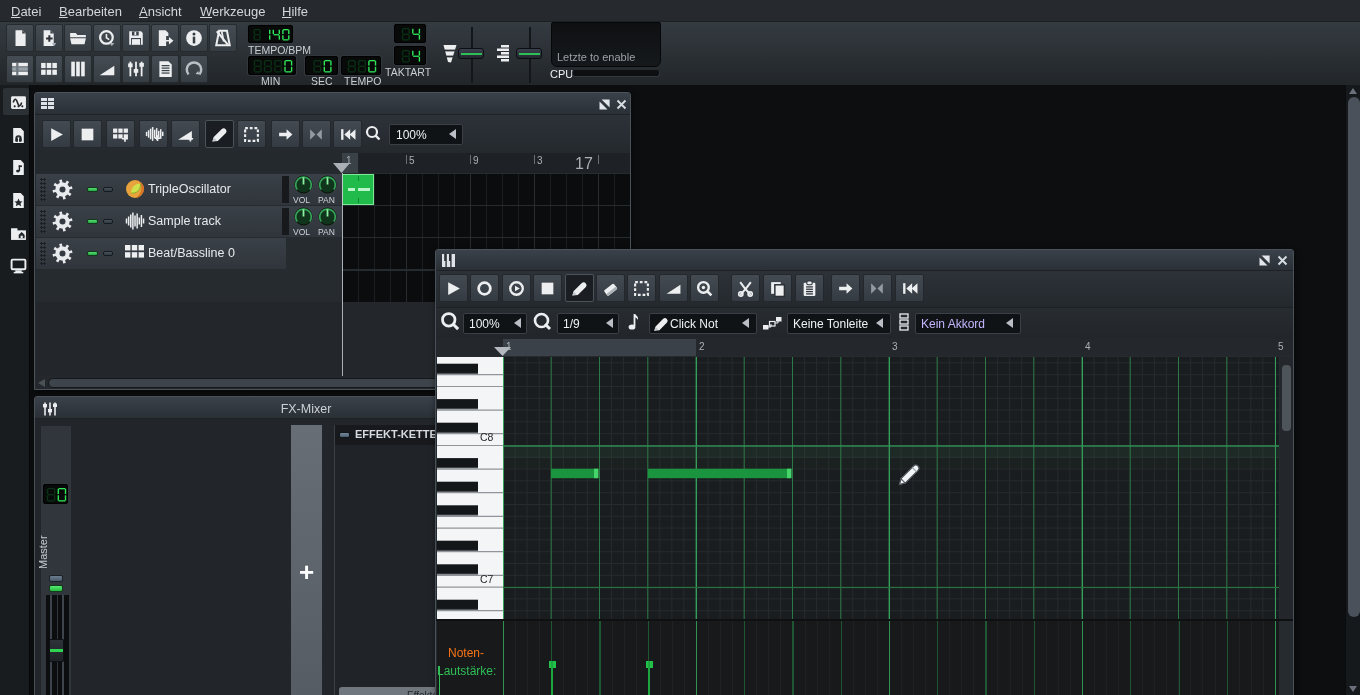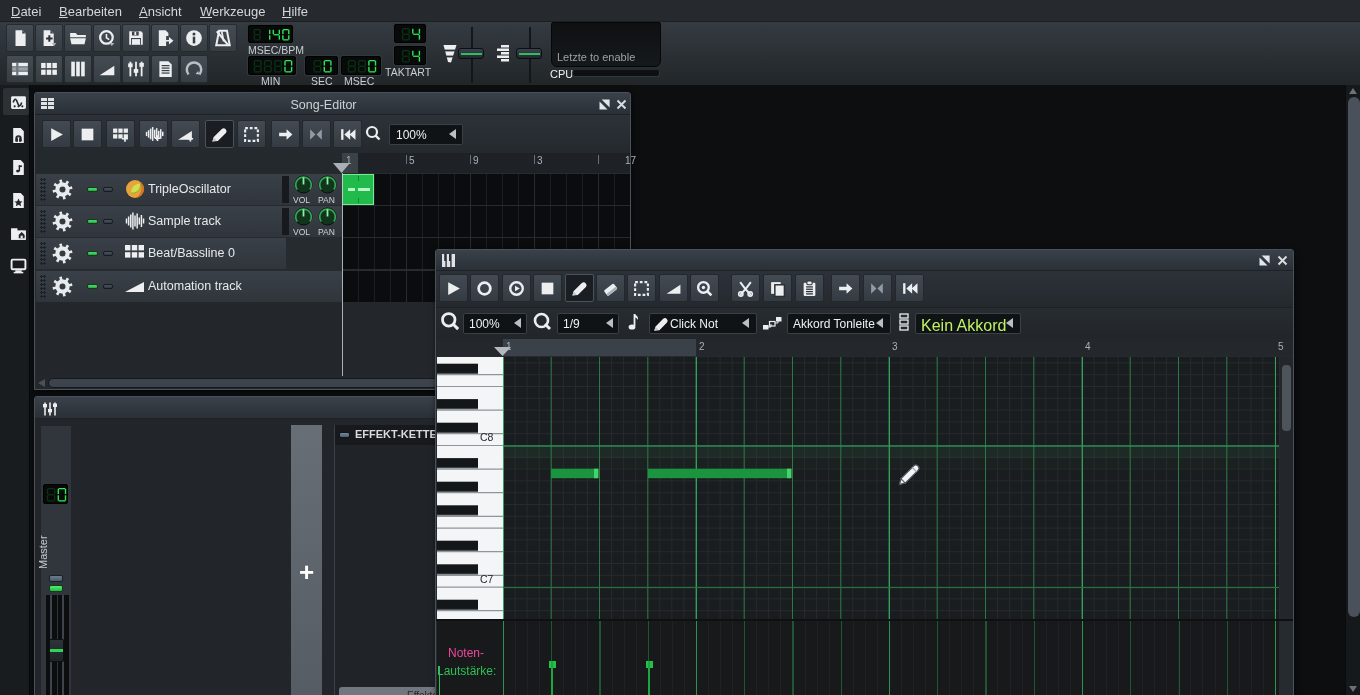--- a/index.html
+++ b/index.html
@@ -137,21 +137,21 @@
       <rect x="23.6" y="3.8" width="1.4" height="4.3" fill="#2fe658"></rect>
       <rect x="24.6" y="8.1" width="5.4" height="1.3" fill="#2fe658"></rect>
       <rect x="34.1" y="3.0" width="5.4" height="1.3" fill="#2fe658"></rect>
       <rect x="39.1" y="3.8" width="1.4" height="4.3" fill="#2fe658"></rect>
       <rect x="39.1" y="9.3" width="1.4" height="4.3" fill="#2fe658"></rect>
       <rect x="34.1" y="13.2" width="5.4" height="1.3" fill="#2fe658"></rect>
       <rect x="33.2" y="9.3" width="1.4" height="4.3" fill="#2fe658"></rect>
       <rect x="33.2" y="3.8" width="1.4" height="4.3" fill="#2fe658"></rect>
     </svg>
   </div>
-<div class="t" style="left:248px;top:45px;font-size:10.5px;color:#c9ced3">MSEC/BPM</div>
+<div class="t" style="left:248px;top:45px;font-size:10.5px;color:#c9ced3">TEMPO/BPM</div>
 <div class="lcd" style="left:248px;top:56px;width:48px;height:19px">
     <svg width="48" height="19">
       <rect x="5.7" y="3.0" width="6.0" height="1.3" fill="#0a3116"></rect>
       <rect x="11.3" y="3.8" width="1.4" height="4.8" fill="#0a3116"></rect>
       <rect x="11.3" y="9.8" width="1.4" height="4.8" fill="#0a3116"></rect>
       <rect x="5.7" y="14.2" width="6.0" height="1.3" fill="#0a3116"></rect>
       <rect x="4.7" y="9.8" width="1.4" height="4.8" fill="#0a3116"></rect>
       <rect x="4.7" y="3.8" width="1.4" height="4.8" fill="#0a3116"></rect>
       <rect x="5.7" y="8.6" width="6.0" height="1.3" fill="#0a3116"></rect>
       <rect x="15.9" y="3.0" width="6.0" height="1.3" fill="#0a3116"></rect>
@@ -212,21 +212,21 @@
       <rect x="16.0" y="3.8" width="1.4" height="4.8" fill="#0a3116"></rect>
       <rect x="17.0" y="8.6" width="6.0" height="1.3" fill="#0a3116"></rect>
       <rect x="27.2" y="3.0" width="6.0" height="1.3" fill="#2fe658"></rect>
       <rect x="32.8" y="3.8" width="1.4" height="4.8" fill="#2fe658"></rect>
       <rect x="32.8" y="9.8" width="1.4" height="4.8" fill="#2fe658"></rect>
       <rect x="27.2" y="14.2" width="6.0" height="1.3" fill="#2fe658"></rect>
       <rect x="26.2" y="9.8" width="1.4" height="4.8" fill="#2fe658"></rect>
       <rect x="26.2" y="3.8" width="1.4" height="4.8" fill="#2fe658"></rect>
     </svg>
   </div>
-<div class="t" style="left:344px;top:76px;font-size:10.5px;color:#c9ced3">MSEC</div>
+<div class="t" style="left:344px;top:76px;font-size:10.5px;color:#c9ced3">TEMPO</div>
 <div class="lcd" style="left:394px;top:24px;width:32px;height:19px">
     <svg width="32" height="19">
       <rect x="7.9" y="3.0" width="6.0" height="1.3" fill="#0a3116"></rect>
       <rect x="13.5" y="3.8" width="1.4" height="4.8" fill="#0a3116"></rect>
       <rect x="13.5" y="9.8" width="1.4" height="4.8" fill="#0a3116"></rect>
       <rect x="7.9" y="14.2" width="6.0" height="1.3" fill="#0a3116"></rect>
       <rect x="6.9" y="9.8" width="1.4" height="4.8" fill="#0a3116"></rect>
       <rect x="6.9" y="3.8" width="1.4" height="4.8" fill="#0a3116"></rect>
       <rect x="7.9" y="8.6" width="6.0" height="1.3" fill="#0a3116"></rect>
       <rect x="23.7" y="3.8" width="1.4" height="4.8" fill="#2fe658"></rect>
@@ -324,21 +324,20 @@
 <svg style="left:6px;top:5px" width="14" height="12">
       <g fill="#dfe3e7">
         <rect x="0" y="0" width="6" height="3"></rect>
         <rect x="7" y="0" width="6" height="3"></rect>
         <rect x="0" y="4" width="6" height="3"></rect>
         <rect x="7" y="4" width="6" height="3"></rect>
         <rect x="0" y="8" width="6" height="3"></rect>
         <rect x="7" y="8" width="6" height="3"></rect>
       </g>
     </svg>
-<div class="t" style="left:0px;top:6px;width:577px;text-align:center;font-size:12.5px;color:#cdd2d7">Song-Editor</div>
 <svg style="left:564px;top:6px" width="11" height="11">
       <path d="M2.6 0.5h8v8z" fill="#e2e6ea"></path>
       <path d="M0.5 2.6v8h8z" fill="#e2e6ea"></path>
     </svg>
 <svg style="left:581px;top:6px" width="11" height="11">
       <path d="M1.5 1.5 9.5 9.5M9.5 1.5 1.5 9.5" stroke="#d6dbe0" stroke-width="2"></path>
     </svg>
 <div class="" style="left:0px;top:22px;width:595px;height:38px;background:linear-gradient(#2c3238,#24292e)"></div>
 <div class="tbtn" style="left:7px;top:27px;width:29px;height:28px;background:linear-gradient(#434a52,#343b42);border:1px solid #24282d"></div>
 <svg style="left:13px;top:33px" width="17" height="17" viewBox="0 0 16 16">
@@ -414,21 +413,21 @@
 <div class="" style="left:0px;top:60px;width:595px;height:20px;background:#24292d"></div>
 <div class="" style="left:307px;top:60px;width:288px;height:20px;background:#1e2226"></div>
 <div class="" style="left:307px;top:60px;width:16px;height:20px;background:#3a4147"></div>
 <div class="" style="left:371px;top:62px;width:1px;height:9px;background:#6a7076"></div>
 <div class="t" style="left:374px;top:63px;font-size:10px;color:#aab0b6">5</div>
 <div class="" style="left:435px;top:62px;width:1px;height:9px;background:#6a7076"></div>
 <div class="t" style="left:438px;top:63px;font-size:10px;color:#aab0b6">9</div>
 <div class="" style="left:499px;top:62px;width:1px;height:9px;background:#6a7076"></div>
 <div class="t" style="left:502px;top:63px;font-size:10px;color:#aab0b6">3</div>
 <div class="" style="left:563px;top:62px;width:1px;height:9px;background:#6a7076"></div>
-<div class="t" style="left:590px;top:63px;font-size:10px;color:#aab0b6">17</div>
+<div class="t" style="left:540px;top:63px;font-size:16px;color:#aab0b6">17</div>
 <div class="t" style="left:311px;top:63px;font-size:10px;color:#aab0b6">1</div>
 <svg style="left:298px;top:70px" width="18" height="11">
       <path d="M0 0h17l-8.5 10z" fill="#a9afb5"></path>
     </svg>
 <div style="left:1px;top:80.5px;width:306px;height:31px;background:linear-gradient(#3a4047,#2f353b)">
 <div style="left:4px;top:4px;width:6px;height:23px;background-image:radial-gradient(circle at 1.5px 1.5px,#1c2024 1px,transparent 1.3px);background-size:3px 4px"></div>
 <svg style="left:16px;top:5px" width="21" height="21">
         <polygon points="7.2,1.1 9.9,0.5 10.3,3.3 13.4,3.9 14.8,1.5 17.2,3.0 15.5,5.3 17.2,7.9 19.9,7.2 20.5,9.9 17.7,10.3 17.1,13.4 19.5,14.8 18.0,17.2 15.7,15.5 13.1,17.2 13.8,19.9 11.1,20.5 10.7,17.7 7.6,17.1 6.2,19.5 3.8,18.0 5.5,15.7 3.8,13.1 1.1,13.8 0.5,11.1 3.3,10.7 3.9,7.6 1.5,6.2 3.0,3.8 5.3,5.5 7.9,3.8" fill="#e7ebee"></polygon>
         <circle cx="10.5" cy="10.5" r="3.0" fill="#333a41"></circle>
       </svg>
@@ -507,33 +506,20 @@
           <rect x="6.8" y="2" width="5.4" height="5.4"></rect>
           <rect x="13.6" y="2" width="5.4" height="5.4"></rect>
           <rect x="0" y="9.2" width="5.4" height="5.4"></rect>
           <rect x="6.8" y="9.2" width="5.4" height="5.4"></rect>
           <rect x="13.6" y="9.2" width="5.4" height="5.4"></rect>
         </g>
       </svg>
 <div class="t" style="left:112px;top:9px;font-size:12.5px;color:#e6eaed">Beat/Bassline 0</div>
 </div>
 <div style="left:307px;top:145.3px;width:288px;height:31px;background:repeating-linear-gradient(90deg,#272c31 0 1px,transparent 1px 64px),repeating-linear-gradient(90deg,#1b1f22 0 1px,transparent 1px 16px),#0a0c0e"></div>
-<div style="left:1px;top:177.7px;width:306px;height:31px;background:linear-gradient(#3a4047,#2f353b)">
-<div style="left:4px;top:4px;width:6px;height:23px;background-image:radial-gradient(circle at 1.5px 1.5px,#1c2024 1px,transparent 1.3px);background-size:3px 4px"></div>
-<svg style="left:16px;top:5px" width="21" height="21">
-        <polygon points="7.2,1.1 9.9,0.5 10.3,3.3 13.4,3.9 14.8,1.5 17.2,3.0 15.5,5.3 17.2,7.9 19.9,7.2 20.5,9.9 17.7,10.3 17.1,13.4 19.5,14.8 18.0,17.2 15.7,15.5 13.1,17.2 13.8,19.9 11.1,20.5 10.7,17.7 7.6,17.1 6.2,19.5 3.8,18.0 5.5,15.7 3.8,13.1 1.1,13.8 0.5,11.1 3.3,10.7 3.9,7.6 1.5,6.2 3.0,3.8 5.3,5.5 7.9,3.8" fill="#e7ebee"></polygon>
-        <circle cx="10.5" cy="10.5" r="3.0" fill="#333a41"></circle>
-      </svg>
-<div class="" style="left:51px;top:13px;width:11px;height:5px;background:linear-gradient(#52e070,#2aa545);border-radius:2px;border:1px solid #123a1c"></div>
-<div class="" style="left:67px;top:13px;width:10px;height:5px;background:linear-gradient(#4a545e,#303941);border-radius:2px;border:1px solid #161b1f"></div>
-<svg style="left:89px;top:5px" width="20" height="20">
-        <path d="M0 16 19 6v10z" fill="#edeff1"></path>
-      </svg>
-<div class="t" style="left:112px;top:9px;font-size:12.5px;color:#e6eaed">Automation track</div>
-</div>
 <div style="left:307px;top:177.7px;width:288px;height:31px;background:repeating-linear-gradient(90deg,#272c31 0 1px,transparent 1px 64px),repeating-linear-gradient(90deg,#1b1f22 0 1px,transparent 1px 16px),#0a0c0e"></div>
 <div style="left:307px;top:80.5px;width:32px;height:31px;background:#21bb4b;border:1.5px solid #7de896">
       <div style="left:5px;top:13.5px;width:7px;height:2.5px;background:#b9f5c8"></div>
       <div style="left:15px;top:13.5px;width:12px;height:2.5px;background:#b9f5c8"></div>
       <div style="left:14.5px;top:1px;width:1.5px;height:5px;background:#128736"></div>
       <div style="left:14.5px;top:23px;width:1.5px;height:5px;background:#128736"></div>
     </div>
 <div class="" style="left:1px;top:208.6px;width:594px;height:75.9px;background:#23272b"></div>
 <div class="" style="left:306.5px;top:80px;width:1.5px;height:204px;background:#c3c9cf;opacity:.85"></div>
 <div class="" style="left:1px;top:283px;width:594px;height:13px;background:#24282c"></div>
@@ -547,20 +533,21 @@
 <svg style="left:7px;top:4px" width="14" height="14">
       <g stroke="#eceef0" stroke-width="1.6">
         <line x1="3" y1="1.5" x2="3" y2="14.5"></line>
         <line x1="8" y1="1.5" x2="8" y2="14.5"></line>
         <line x1="13" y1="1.5" x2="13" y2="14.5"></line>
       </g>
       <rect x="1" y="3" width="4" height="3.4" fill="#eceef0"></rect>
       <rect x="6" y="8" width="4" height="3.4" fill="#eceef0"></rect>
       <rect x="11" y="2.6" width="4" height="3.4" fill="#eceef0"></rect>
     </svg>
+<div class="t" style="left:0px;top:6px;width:542px;text-align:center;font-size:12.5px;color:#cdd2d7">FX-Mixer</div>
 <div class="" style="left:0px;top:22px;width:540px;height:278px;background:#22262a"></div>
 <div style="left:5px;top:28px;width:32px;height:272px;background:#31363c;border:1px solid #22262a">
 <div class="lcd" style="left:2px;top:58px;width:25px;height:20px">
         <svg width="25" height="20">
           <rect x="3.7" y="3.0" width="6.7" height="1.3" fill="#0a3116"></rect>
           <rect x="10.0" y="3.8" width="1.4" height="5.3" fill="#0a3116"></rect>
           <rect x="10.0" y="10.3" width="1.4" height="5.3" fill="#0a3116"></rect>
           <rect x="3.7" y="15.2" width="6.7" height="1.3" fill="#0a3116"></rect>
           <rect x="2.8" y="10.3" width="1.4" height="5.3" fill="#0a3116"></rect>
           <rect x="2.8" y="3.8" width="1.4" height="5.3" fill="#0a3116"></rect>
@@ -727,33 +714,33 @@
     </svg>
 <svg style="left:327px;top:66px" width="20" height="16">
       <g fill="#eceef0">
         <rect x="0" y="9" width="5.5" height="4.5"></rect>
         <rect x="6.5" y="5.5" width="5.5" height="4.5" fill="none" stroke="#eceef0" stroke-width="1.2"></rect>
         <rect x="13" y="1" width="5.5" height="4.5"></rect>
       </g>
       <path d="M5 11h3v-3M12 7h3V4" stroke="#eceef0" stroke-width="1" fill="none"></path>
     </svg>
 <div class="ddbox" style="left:351px;top:63px;width:104px;height:21px"></div>
-<div class="t" style="left:357px;top:68px;font-size:12px;color:#eef1f4;max-width:90px;overflow:hidden">Akkord Tonleite</div>
+<div class="t" style="left:357px;top:68px;font-size:12px;color:#eef1f4;max-width:90px;overflow:hidden">Keine Tonleite</div>
 <svg style="left:440px;top:68px" width="8" height="10">
       <path d="M7 0 0 5l7 5z" fill="#b9bfc5"></path>
     </svg>
 <svg style="left:463px;top:63px" width="12" height="20">
       <g fill="none" stroke="#eceef0" stroke-width="1.3">
         <rect x="1" y="1" width="8" height="4"></rect>
         <rect x="1" y="7" width="8" height="4"></rect>
         <rect x="1" y="13" width="8" height="4"></rect>
       </g>
     </svg>
 <div class="ddbox" style="left:479px;top:63px;width:106px;height:21px"></div>
-<div class="t" style="left:485px;top:68px;font-size:16px;color:#bef264">Kein Akkord</div>
+<div class="t" style="left:485px;top:68px;font-size:12px;color:#c4b5fd">Kein Akkord</div>
 <svg style="left:570px;top:68px" width="8" height="10">
       <path d="M7 0 0 5l7 5z" fill="#b9bfc5"></path>
     </svg>
 <div class="" style="left:0px;top:89px;width:857px;height:17px;background:#24282c"></div>
 <div class="" style="left:67px;top:89px;width:193px;height:17px;background:#3a4149"></div>
 <div class="t" style="left:70px;top:92px;font-size:10px;color:#aab0b6">1</div>
 <div class="t" style="left:263px;top:92px;font-size:10px;color:#aab0b6">2</div>
 <div class="t" style="left:456px;top:92px;font-size:10px;color:#aab0b6">3</div>
 <div class="t" style="left:649px;top:92px;font-size:10px;color:#aab0b6">4</div>
 <div class="t" style="left:842px;top:92px;font-size:10px;color:#aab0b6">5</div>
@@ -916,19 +903,19 @@
 <svg style="left:460px;top:210px" width="28" height="28">
       <path d="M3.5 24.5 5 18.6 17.6 6a3.1 3.1 0 0 1 4.4 4.4L9.4 23z" fill="#f2f5f7" stroke="#4e555c" stroke-width="1.1"></path>
       <path d="M3.5 24.5l5.6-1.6-4-4z" fill="#f2f5f7" stroke="#4e555c" stroke-width="1.1"></path>
       <path d="M16.2 7.4l4.4 4.4" stroke="#9aa1a8" stroke-width="1.2"></path>
     </svg>
 <div class="" style="left:844px;top:107px;width:13px;height:262px;background:#23272b"></div>
 <div class="" style="left:846px;top:115px;width:9px;height:66px;background:#4d545a;border-radius:4px"></div>
 <div class="" style="left:0px;top:369px;width:857px;height:2px;background:#0e1012"></div>
 <div style="left:67px;top:371px;width:776px;height:83px;background:repeating-linear-gradient(90deg,#2f9152 0 1px,transparent 1px 193px),repeating-linear-gradient(90deg,#1e5732 0 1px,transparent 1px 48.25px),repeating-linear-gradient(90deg,rgba(40,45,49,.45) 0 1px,transparent 1px 12.06px),#17191b"></div>
 <div style="left:1px;top:371px;width:66px;height:83px;background:#17191b"></div>
-<div class="t" style="left:12px;top:397px;font-size:12px;color:#ec4899">Noten-</div>
+<div class="t" style="left:12px;top:397px;font-size:12px;color:#f97316">Noten-</div>
 <div class="t" style="left:1px;top:415px;font-size:12px;color:#2fbf56">Lautstärke:</div>
 <div class="" style="left:2.5px;top:416px;width:1.5px;height:30px;background:#2fbf56"></div>
 <div class="" style="left:112.5px;top:411px;width:7px;height:7px;background:#22c24a"></div>
 <div class="" style="left:114.5px;top:411px;width:2.5px;height:36px;background:#1da53f"></div>
 <div class="" style="left:209.5px;top:411px;width:7px;height:7px;background:#22c24a"></div>
 <div class="" style="left:211.5px;top:411px;width:2.5px;height:36px;background:#1da53f"></div>
 </div>
 </body></html>

